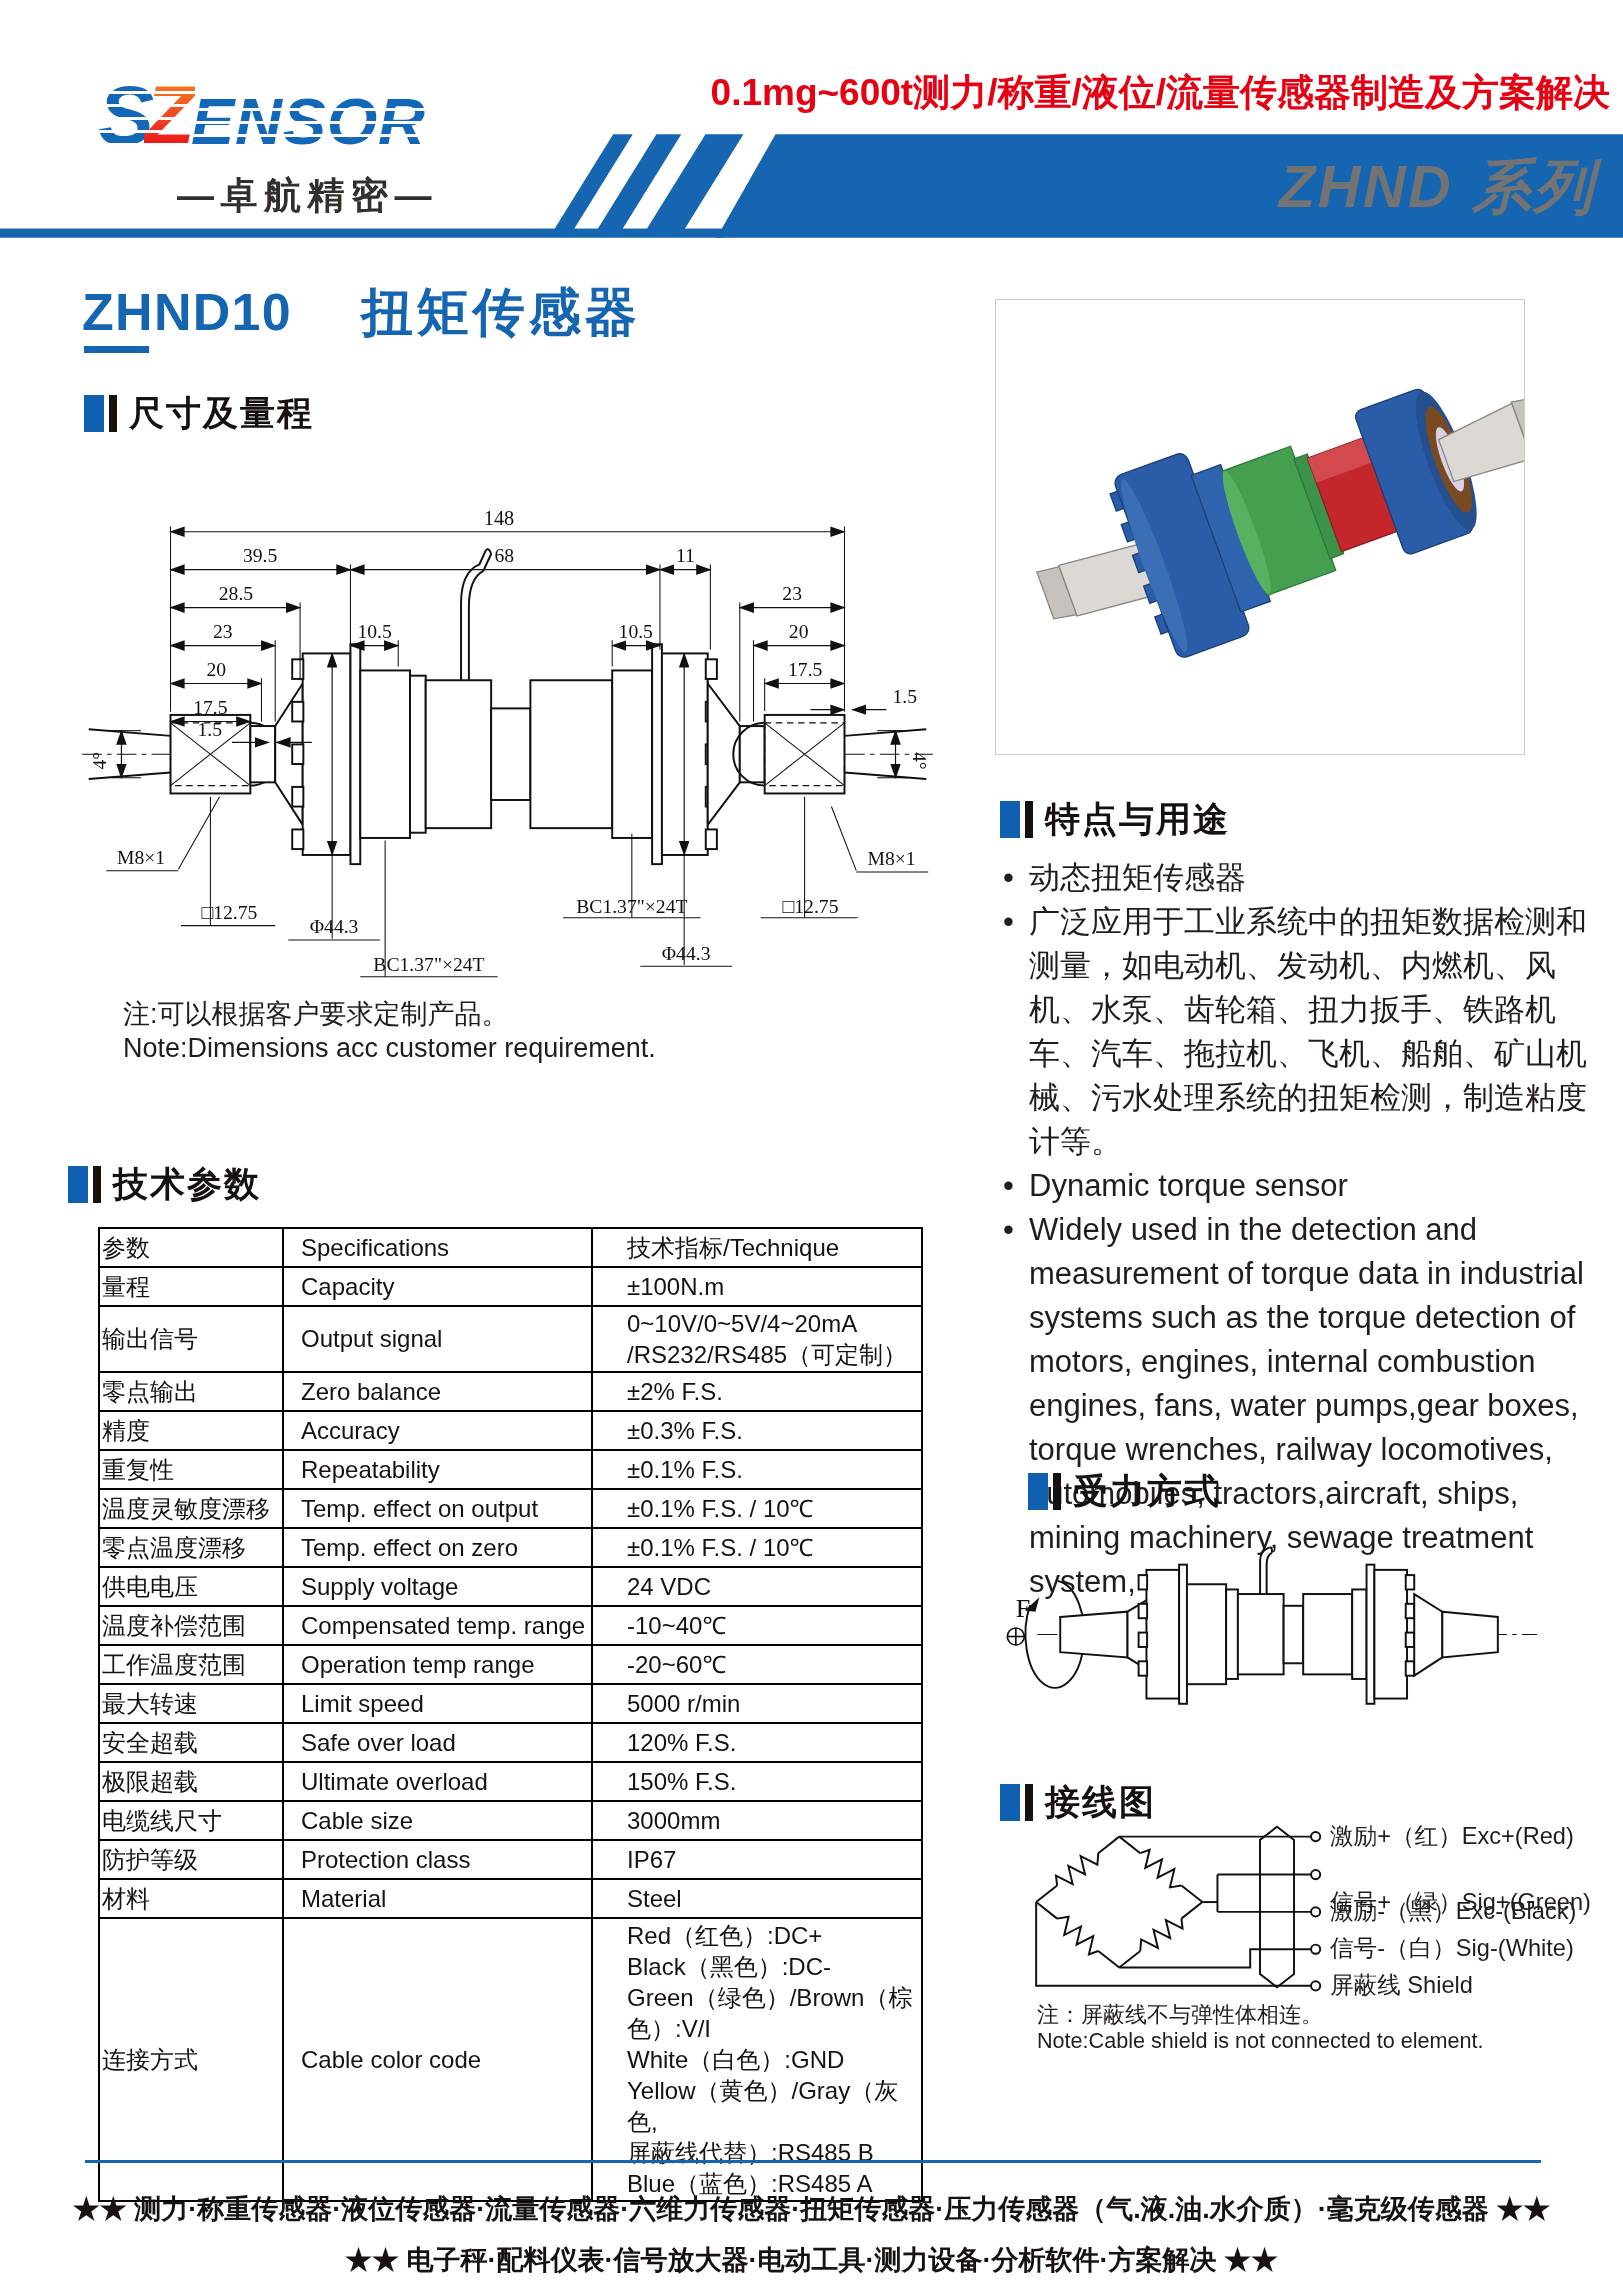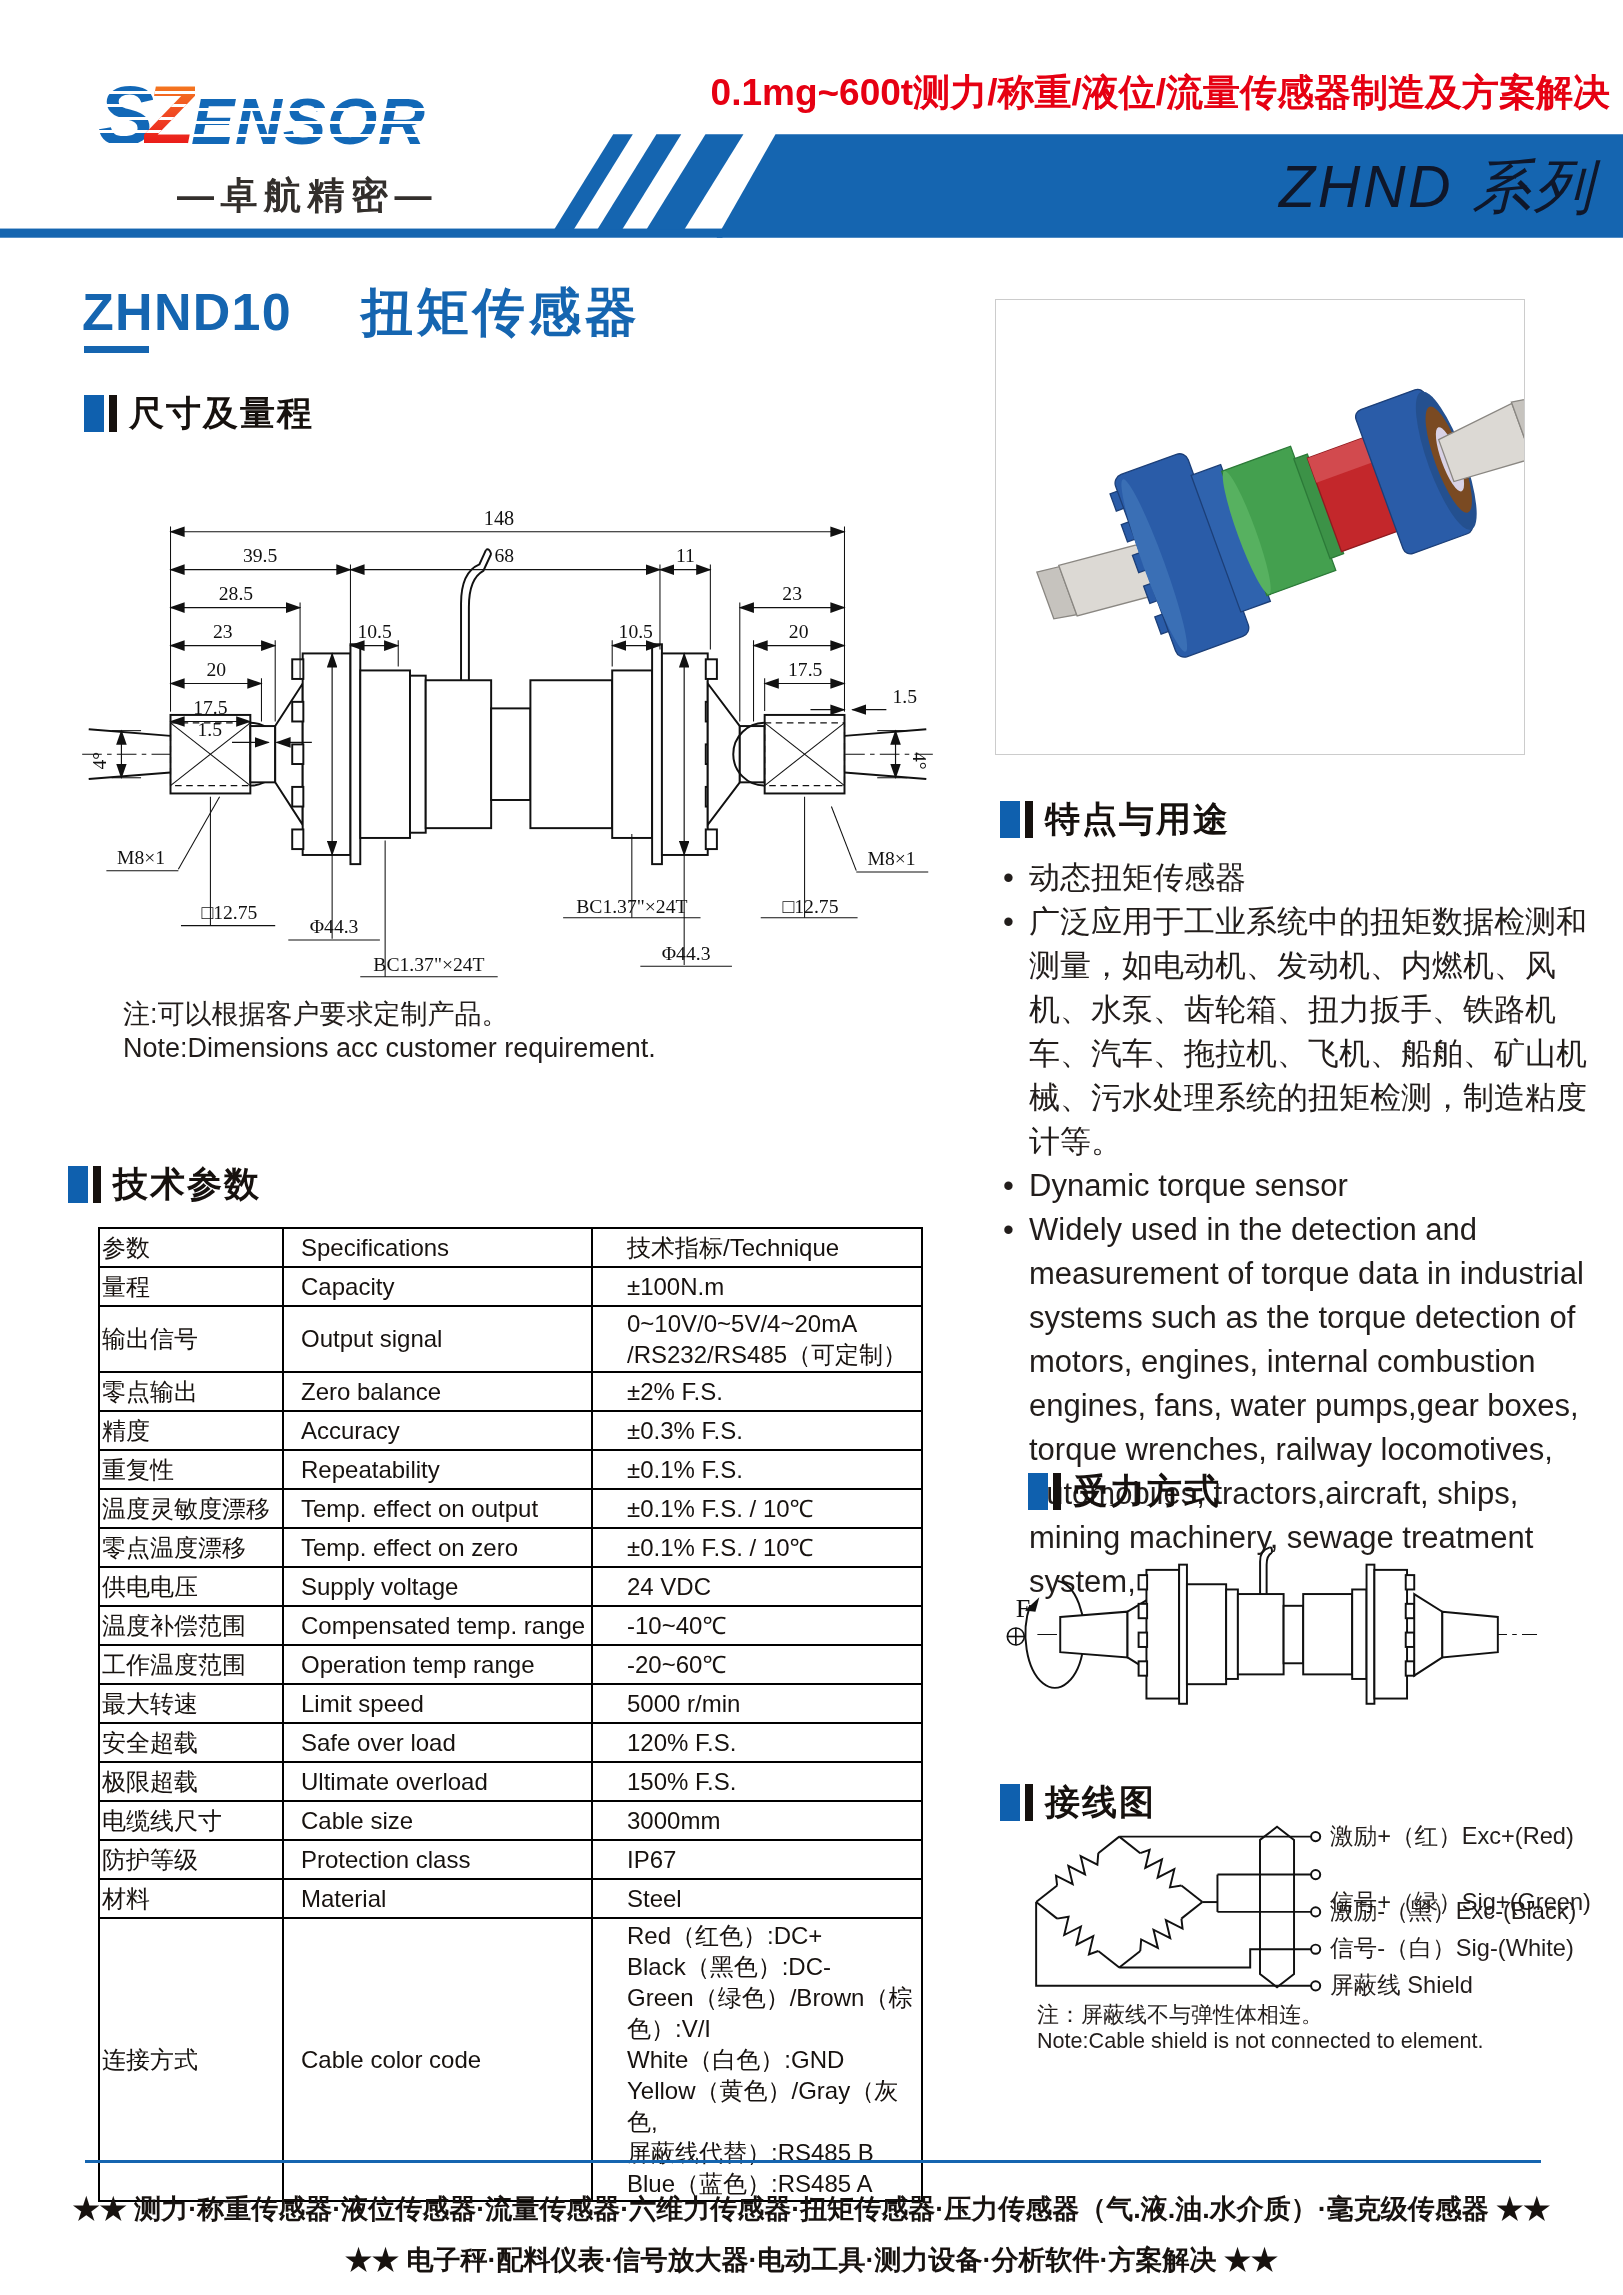--- a/index.html
+++ b/index.html
@@ -20,21 +20,21 @@
   .logo-z{
     font-size:84px;margin-left:-9.2px;
     background-image:repeating-linear-gradient(180deg,rgba(255,255,255,0) 0 10.5px,#ffffff 10.5px 13px),
                      linear-gradient(180deg,#f7941d 0%,#ef4023 55%,#e60012 100%);
     -webkit-background-clip:text;background-clip:text;color:transparent;
     font-style:italic;font-weight:900;
   }
   .logo-rest{font-size:65px;letter-spacing:0.7px;margin-left:-3.9px;}
   .logo-sub{width:419px;text-align:center;font-size:37px;font-weight:900;color:#332f2c;letter-spacing:6.5px;margin-top:14.4px;}
   .slogan{font-size:37px;font-weight:800;color:#e60012;white-space:nowrap;}
-  .banner-text{font-size:59px;font-weight:400;font-style:italic;color:#0f172a;letter-spacing:2.6px;white-space:nowrap;}
+  .banner-text{font-size:59px;font-weight:700;font-style:italic;color:#737373;letter-spacing:2.6px;white-space:nowrap;}
 
   
   .page-title{white-space:nowrap;font-weight:900;color:#1565b0;font-size:52px;letter-spacing:1.3px;}
   .page-title .t2{margin-left:69px;letter-spacing:3.9px;}
   .title-dash{width:65px;height:6.5px;background:#1565b0;}
   .sec{display:flex;align-items:center;}
   .sec .bar-b{width:19.6px;height:37px;background:#0f60ae;}
   .sec .bar-k{width:8.5px;height:37px;background:#16110e;margin-left:5.2px;}
   .sec .sec-t{margin-left:11.8px;font-size:35px;font-weight:900;color:#16110e;letter-spacing:2px;white-space:nowrap;}
 

